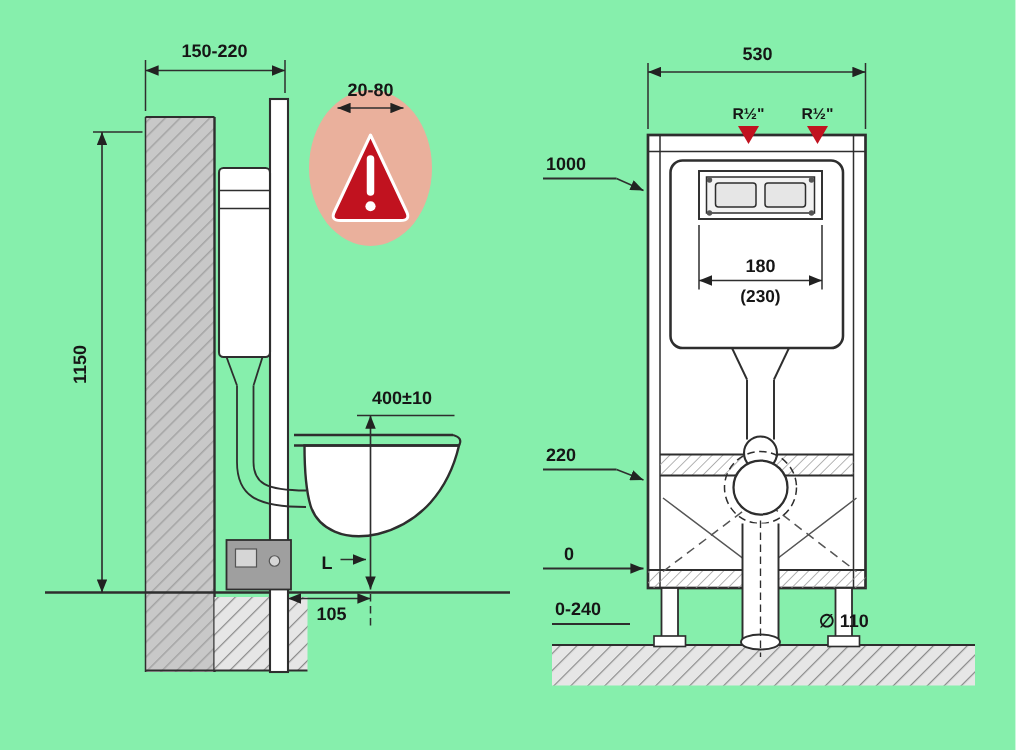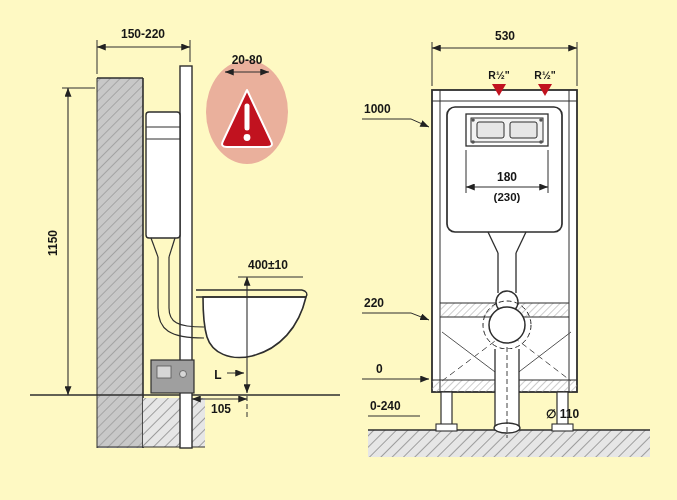--- a/index.html
+++ b/index.html
@@ -1,16 +1,16 @@
 <!DOCTYPE html>
 <html><head>
 <meta charset="utf-8">
 <style>
   html,body{margin:0;padding:0;background:#ffffff;}
-  .stage{position:relative;width:677px;height:500px;background:#fef9c3;overflow:hidden;
+  .stage{position:relative;width:677px;height:500px;background:#86efac;overflow:hidden;
          font-family:"Liberation Sans", sans-serif;}
   svg{position:absolute;inset:0;}
   text{fill:#161616;font-family:"Liberation Sans", sans-serif;font-weight:bold;}
   .dim{font-size:12px;}
   .dimsm{font-size:11.5px;}
   .conn{font-size:10.5px;}
 </style>
 </head>
 <body>
 

